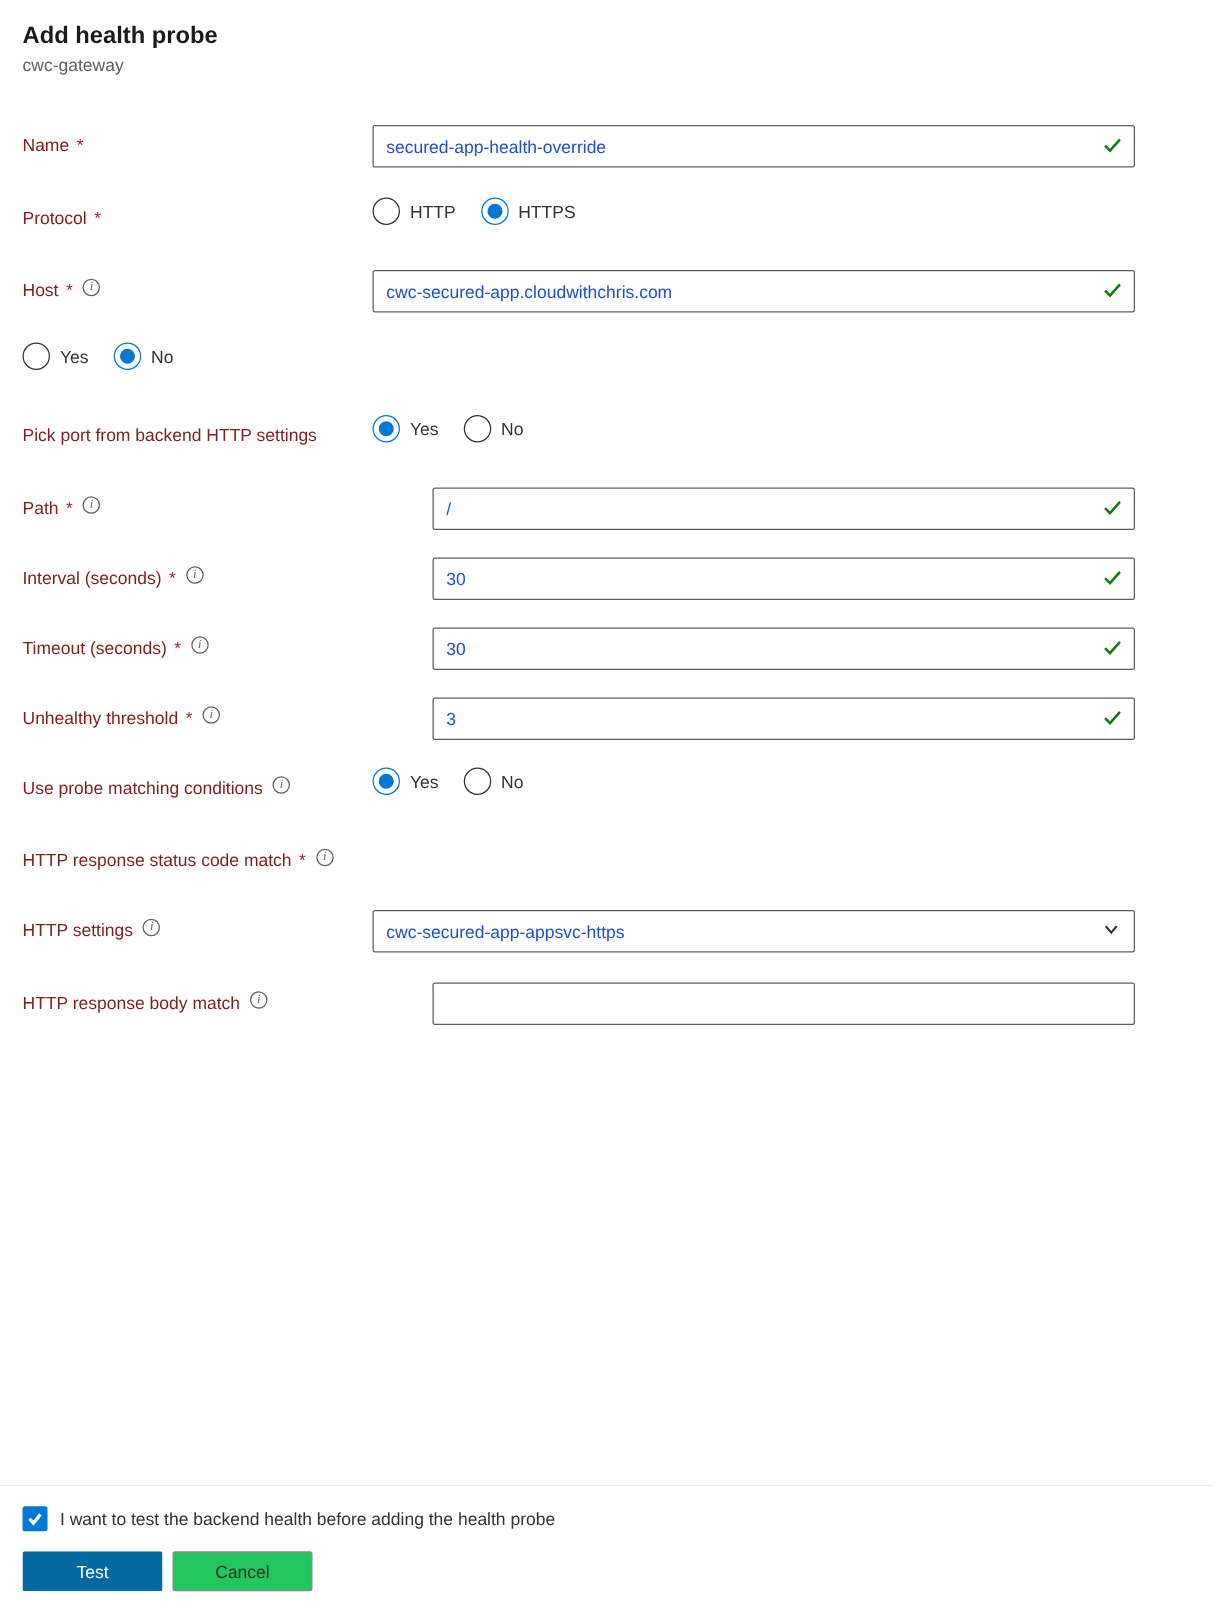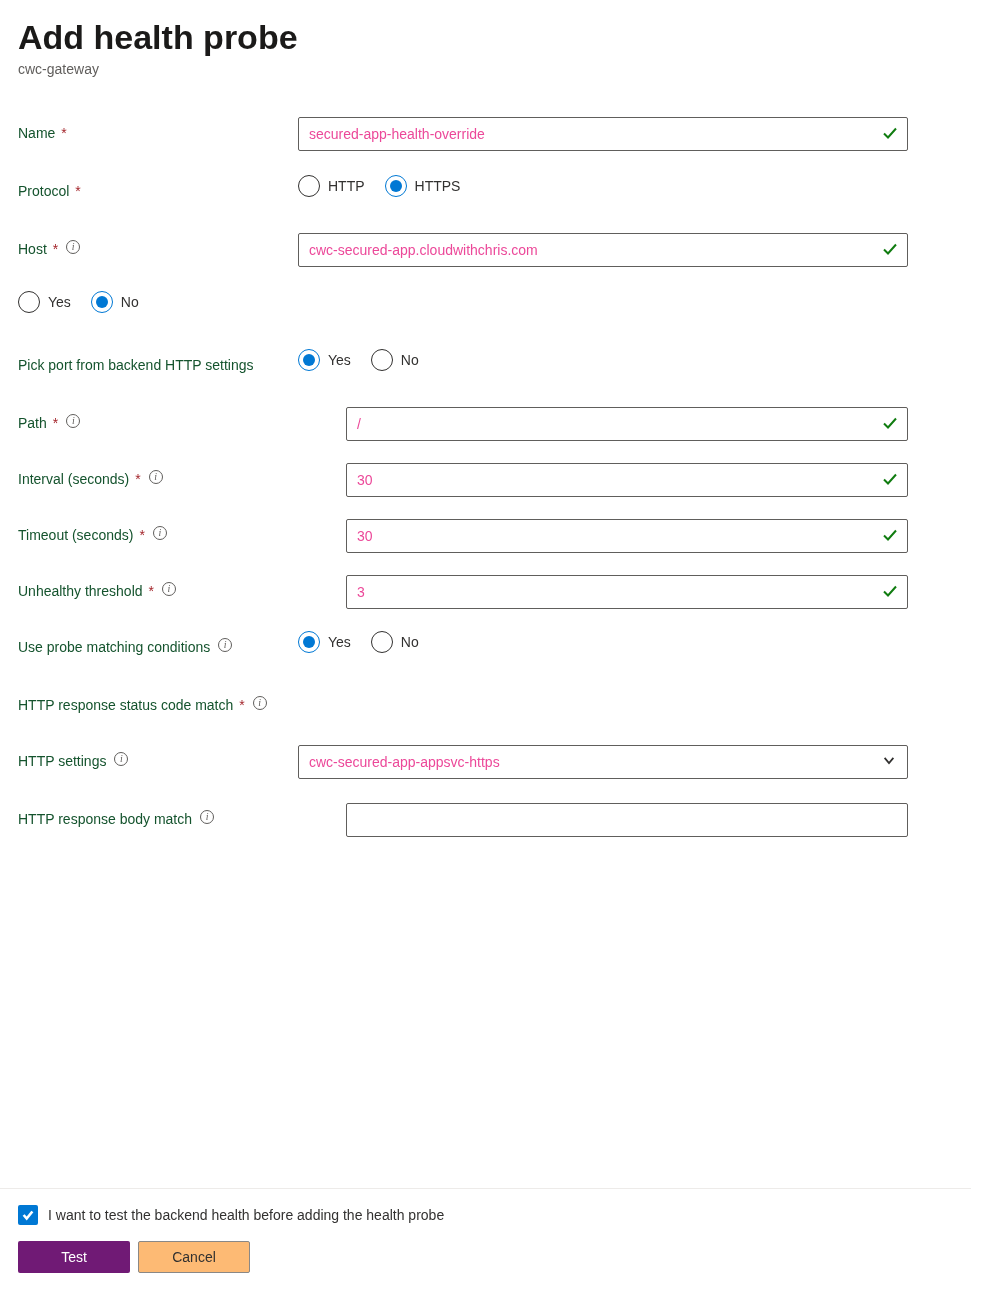--- a/index.html
+++ b/index.html
@@ -6,21 +6,21 @@
   body {
     margin: 0;
     padding: 18px;
     font-family: "Segoe UI", -apple-system, BlinkMacSystemFont, sans-serif;
     color: #323130;
     background: #ffffff;
     font-size: 14px;
   }
   .header { margin-bottom: 40px; }
   .title {
-    font-size: 34px;
+    font-size: 19px;
     font-weight: 600;
     margin: 0 0 4px 0;
     color: #1b1a19;
   }
   .subtitle { font-size: 14px; color: #605e5c; }
   .form { max-width: 890px; }
   .row {
     display: flex;
     align-items: flex-start;
     margin-bottom: 22px;
@@ -30,21 +30,21 @@
   .label-col {
     width: 280px;
     flex-shrink: 0;
     padding-top: 6px;
     display: flex;
     align-items: flex-start;
     flex-wrap: wrap;
     gap: 4px;
     line-height: 1.45;
   }
-  .label-text { color: #14532d; }
+  .label-text { color: #7f1d1d; }
   .req { color: #a4262c; margin-left: 2px; }
   .info-icon {
     display: inline-flex;
     width: 14px;
     height: 14px;
     border: 1px solid #605e5c;
     border-radius: 50%;
     align-items: center;
     justify-content: center;
     font-size: 10px;
@@ -60,21 +60,21 @@
     width: 100%;
   }
   .text-input, .select {
     width: 100%;
     height: 34px;
     padding: 4px 36px 4px 10px;
     border: 1px solid #605e5c;
     border-radius: 2px;
     font-size: 14px;
     font-family: inherit;
-    color: #ec4899;
+    color: #1d4ed8;
     background: #fff;
   }
   .valid-mark {
     position: absolute;
     right: 10px;
     top: 50%;
     transform: translateY(-50%);
     color: #107c10;
     pointer-events: none;
   }
@@ -128,22 +128,22 @@
   .btn-row { display: flex; gap: 8px; }
   .btn {
     height: 32px;
     padding: 0 24px;
     border-radius: 2px;
     font-size: 14px;
     font-family: inherit;
     cursor: pointer;
     border: 1px solid transparent;
   }
-  .btn-primary { background: #701a75; color: #fff; min-width: 112px; }
-  .btn-secondary { background: #fdba74; color: #323130; border-color: #8a8886; min-width: 112px; }
+  .btn-primary { background: #0369a1; color: #fff; min-width: 112px; }
+  .btn-secondary { background: #22c55e; color: #323130; border-color: #8a8886; min-width: 112px; }
   .spacer-bottom { height: 130px; }
 </style>
 </head>
 <body>
 
 <div class="header">
   <h1 class="title">Add health probe</h1>
   <div class="subtitle">cwc-gateway</div>
 </div>
 

